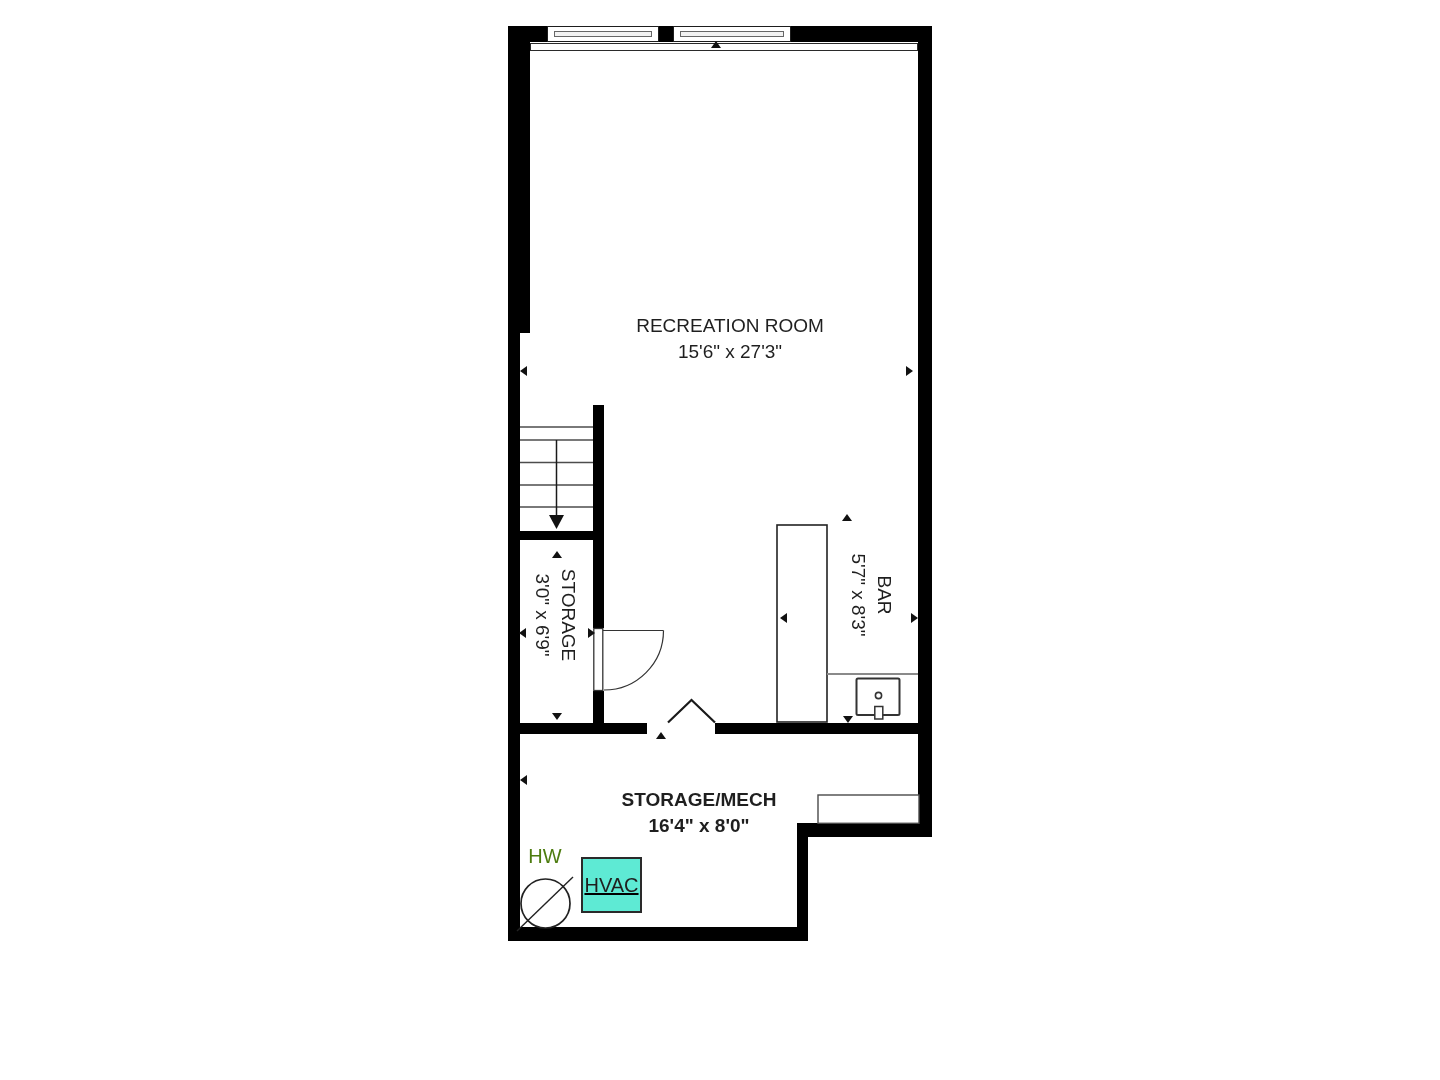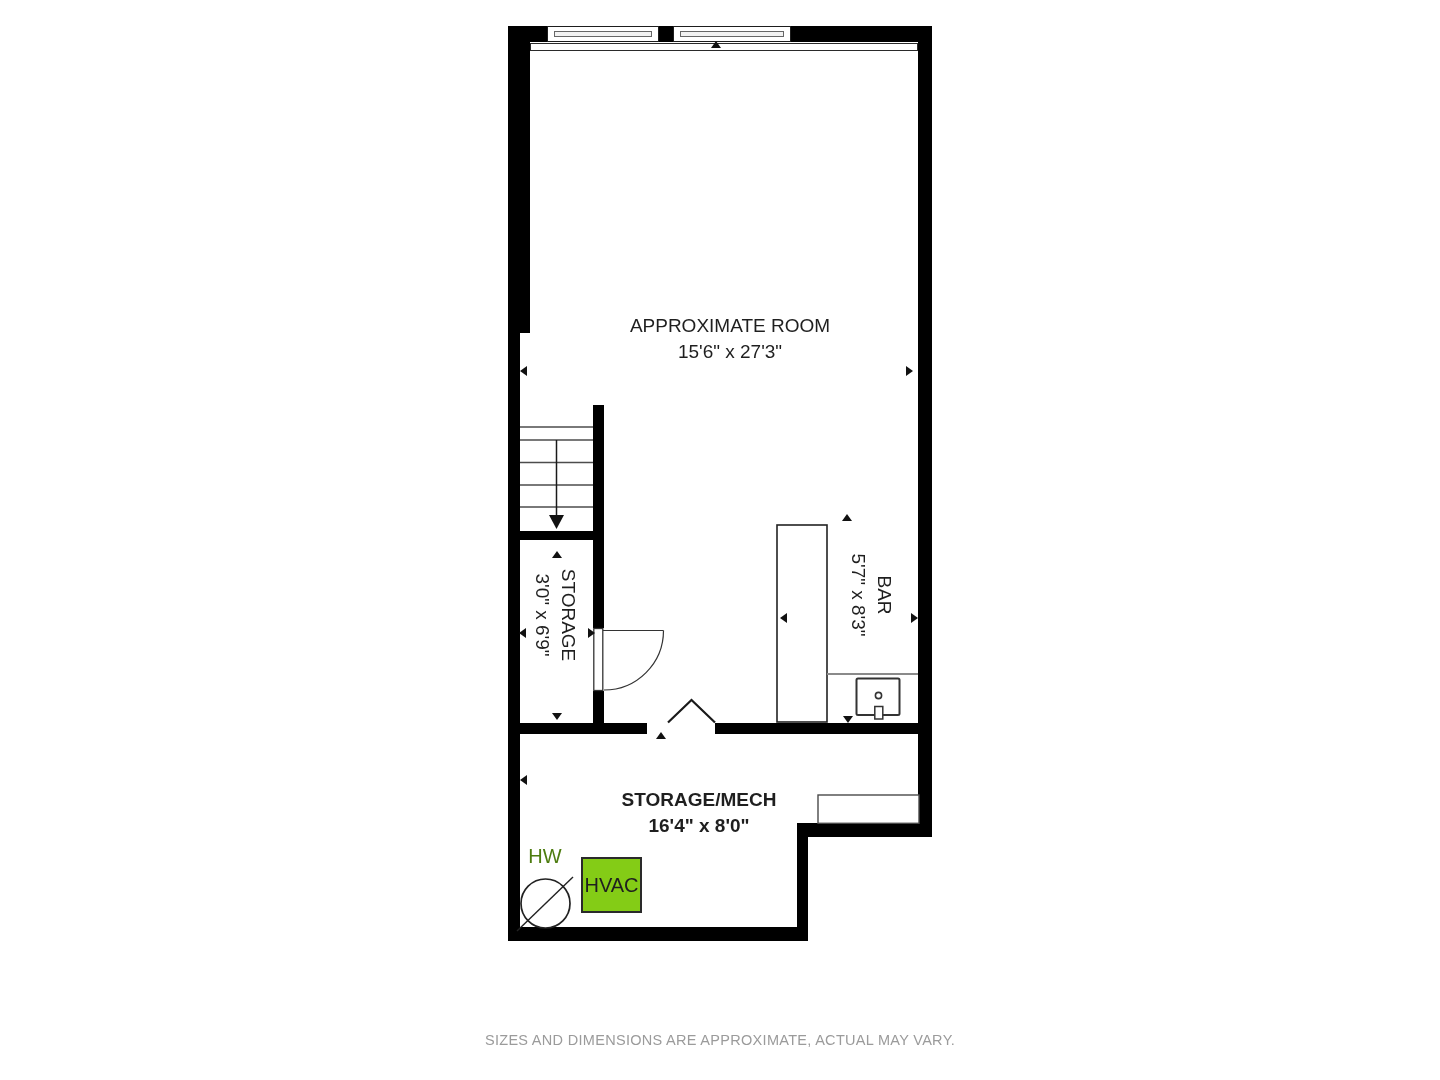--- a/index.html
+++ b/index.html
@@ -6,21 +6,21 @@
   .canvas{position:relative;width:1440px;height:1080px;background:#fff;overflow:hidden;
           font-family:"Liberation Sans", sans-serif;}
   .wall{position:absolute;background:#000;}
   .window{position:absolute;top:26px;height:15.5px;background:#fff;border:1.5px solid #1d1d1d;box-sizing:border-box;}
   .pane{position:absolute;left:6px;right:6px;top:3.5px;bottom:3.5px;border:1px solid #666;background:#f2f2f2;}
   .sill-band{position:absolute;left:530px;top:43px;width:388px;height:8px;background:#fff;border:1px solid #2a2a2a;box-sizing:border-box;}
   .room-label{position:absolute;transform:translate(-50%,-50%);text-align:center;white-space:nowrap;
               color:#1f1f1f;font-size:19px;line-height:26px;}
   .room-label.rot{transform:translate(-50%,-50%) rotate(90deg);}
   .fixture-box{position:absolute;left:581px;top:857px;width:61px;height:56px;border:2px solid #2a2a2a;
-               box-sizing:border-box;background:#84cc16;display:flex;align-items:center;justify-content:center;}
+               box-sizing:border-box;background:#5eead4;display:flex;align-items:center;justify-content:center;text-decoration:underline;}
   .fixture-label{color:#1f1f1f;font-size:20px;white-space:nowrap;}
   .hw-label{position:absolute;left:545px;top:856px;transform:translate(-50%,-50%);color:#4d7c0f;font-size:20px;}
   .svg-overlay{position:absolute;left:0;top:0;}
   .arrU,.arrD,.arrL,.arrR{position:absolute;width:0;height:0;}
   .arrU{border-left:5px solid transparent;border-right:5px solid transparent;border-bottom:7px solid #111;}
   .arrD{border-left:5px solid transparent;border-right:5px solid transparent;border-top:7px solid #111;}
   .arrL{border-top:5px solid transparent;border-bottom:5px solid transparent;border-right:7px solid #111;}
   .arrR{border-top:5px solid transparent;border-bottom:5px solid transparent;border-left:7px solid #111;}
   .footer-note{position:absolute;left:0;top:1032px;width:100%;text-align:center;
                color:#9b9b9b;font-size:14.5px;letter-spacing:.3px;}
@@ -81,21 +81,21 @@
 
     <rect x="818" y="795" width="101" height="28.3" fill="#fff" stroke="#4a4a4a" stroke-width="1.4"></rect>
 
     <g>
       <circle cx="545.5" cy="903.5" r="24.5" fill="#fff" stroke="#222" stroke-width="1.7"></circle>
       <line x1="517" y1="931" x2="573" y2="877" stroke="#222" stroke-width="1.4"></line>
     </g>
   </svg>
 
   <div class="room-label" style="left:730px;top:339px;">
-    <div>APPROXIMATE ROOM</div>
+    <div>RECREATION ROOM</div>
     <div>15'6" x 27'3"</div>
   </div>
   <div class="room-label rot" style="left:554.5px;top:615px;">
     <div>STORAGE</div>
     <div>3'0" x 6'9"</div>
   </div>
   <div class="room-label rot" style="left:871px;top:595px;">
     <div>BAR</div>
     <div>5'7" x 8'3"</div>
   </div>
@@ -116,15 +116,14 @@
   <div class="arrL" style="left:518.5px;top:628px;"></div>
   <div class="arrR" style="left:588px;top:628px;"></div>
   <div class="arrD" style="left:552px;top:713px;"></div>
   <div class="arrU" style="left:842px;top:514px;"></div>
   <div class="arrL" style="left:779.5px;top:613px;"></div>
   <div class="arrR" style="left:911px;top:613px;"></div>
   <div class="arrD" style="left:842.5px;top:716px;"></div>
   <div class="arrU" style="left:656px;top:732px;"></div>
   <div class="arrL" style="left:520px;top:775px;"></div>
 
-  <div class="footer-note">SIZES AND DIMENSIONS ARE APPROXIMATE, ACTUAL MAY VARY.</div>
 
 </div>
 
 </body></html>

